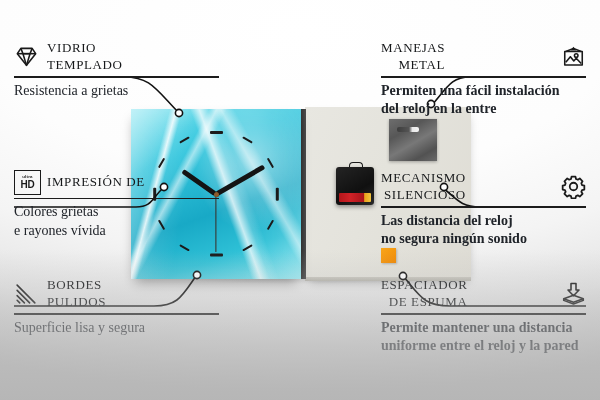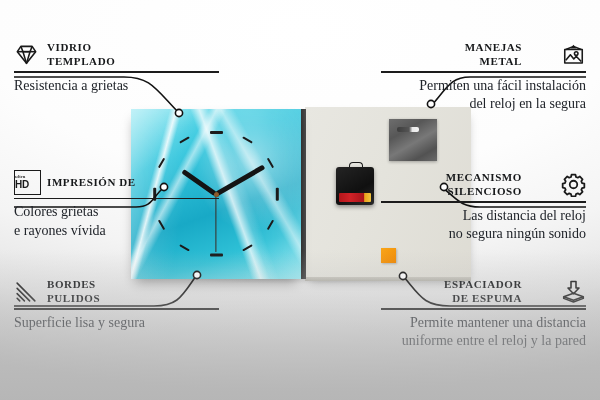--- a/index.html
+++ b/index.html
@@ -89,27 +89,27 @@
   }
   #product-shadow{
     position:absolute;left:120px;top:276px;width:360px;height:22px;
     background:radial-gradient(ellipse 50% 50% at 50% 0%, rgba(120,120,120,.30) 0%, rgba(140,140,140,0) 75%);
     pointer-events:none;
   }
 
   
   .feature{position:absolute;width:205px;}
   .feature .head{display:flex;align-items:center;gap:8px;}
-  .feature.right .head{justify-content:flex-end;gap:39px;}
-  .titles{font-weight:bold;font-size:11px;letter-spacing:.6px;color:#16181a;line-height:1.28;text-transform:uppercase;}
+  .feature.right .head{justify-content:space-between;gap:39px;}
+  .titles{font-weight:normal;font-size:13px;letter-spacing:.6px;color:#16181a;line-height:1.28;text-transform:uppercase;}
   .feature.left .titles{text-align:left;}
   .feature.right .titles{text-align:right;}
   .rule{height:1.4px;background:#1c1c1c;margin:3px 0 4px;}
   .desc{font-size:14px;color:#20242a;line-height:1.34;}
-  .feature.right .desc{text-align:right;}
+  .feature.right .desc{text-align:left;font-weight:bold;}
   .ico{flex:0 0 auto;width:25px;height:25px;color:#1a1a1a;}
   .ico svg{display:block;width:25px;height:25px;}
 
   #f-vidrio{left:14px;top:40px;}
   #f-impresion{left:14px;top:170px;}
   #f-bordes{left:14px;top:277px;}
   #f-manejas{left:381px;top:40px;}
   #f-mecanismo{left:381px;top:170px;}
   #f-espaciador{left:381px;top:277px;}
 
@@ -117,21 +117,21 @@
   #f-impresion .rule{width:100%;}
   #f-bordes .rule{width:100%;}
   #f-manejas .rule{width:100%;}
   #f-mecanismo .rule{width:100%;}
   #f-espaciador .rule{width:100%;}
 
   #leaders{position:absolute;left:0;top:0;width:600px;height:400px;pointer-events:none;}
 
   .hdbox{
     width:25px;height:23px;border:1.7px solid #1a1a1a;
-    display:flex;flex-direction:column;justify-content:center;
+    display:flex;flex-direction:column;align-items:center;justify-content:center;
     line-height:1;
   }
   .hd-ultra{font-family:"Liberation Sans",sans-serif;font-size:4.4px;font-weight:bold;letter-spacing:.2px;}
   .hd-hd{font-family:"Liberation Sans",sans-serif;font-size:10px;font-weight:bold;letter-spacing:-.2px;margin-top:.5px;}
 </style>
 </head>
 <body>
 
 <div id="stage">
 
@@ -272,21 +272,21 @@
           <path d="M12 4.2 L4.6 7.2 M12 4.2 L19.4 7.2"></path>
           <rect x="3.6" y="7.2" width="16.8" height="13"></rect>
           <path d="M4.6 17.6 L9 12.2 L12.3 16.3 L14.6 13.6 L19.4 18.8"></path>
           <circle cx="14.6" cy="11" r="1.7"></circle>
         </svg>
       </span>
     </div>
     <div class="rule"></div>
     <div class="desc">
       <div>Permiten una fácil instalación</div>
-      <div>del reloj en la segura</div>
+      <div>del reloj en la entre</div>
     </div>
   </div>
 
   <div class="feature right" id="f-mecanismo">
     <div class="head">
       <div class="titles">
         <div>MECANISMO</div>
         <div>SILENCIOSO</div>
       </div>
       <span class="ico">

